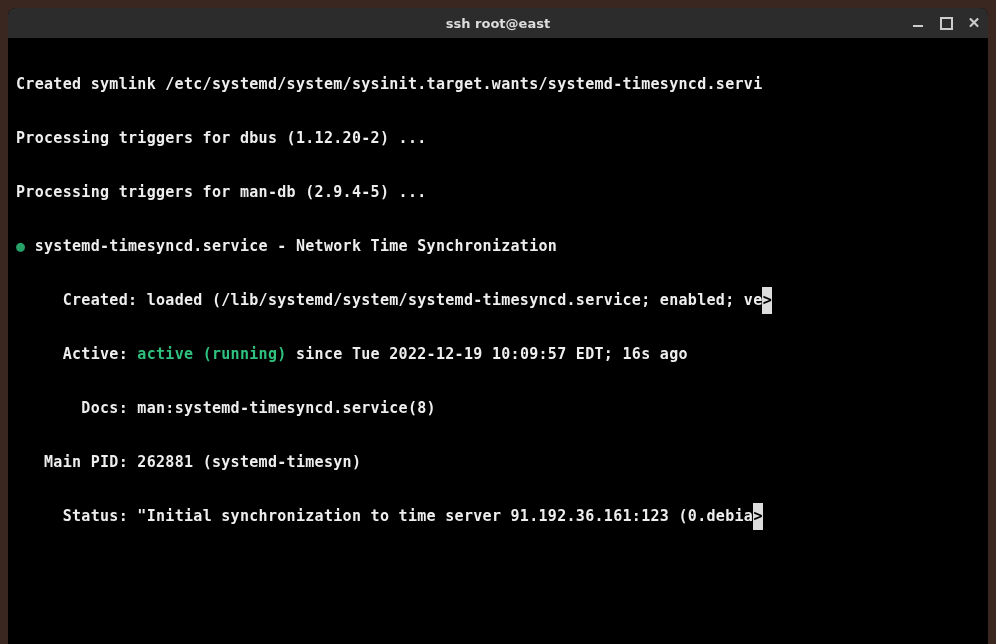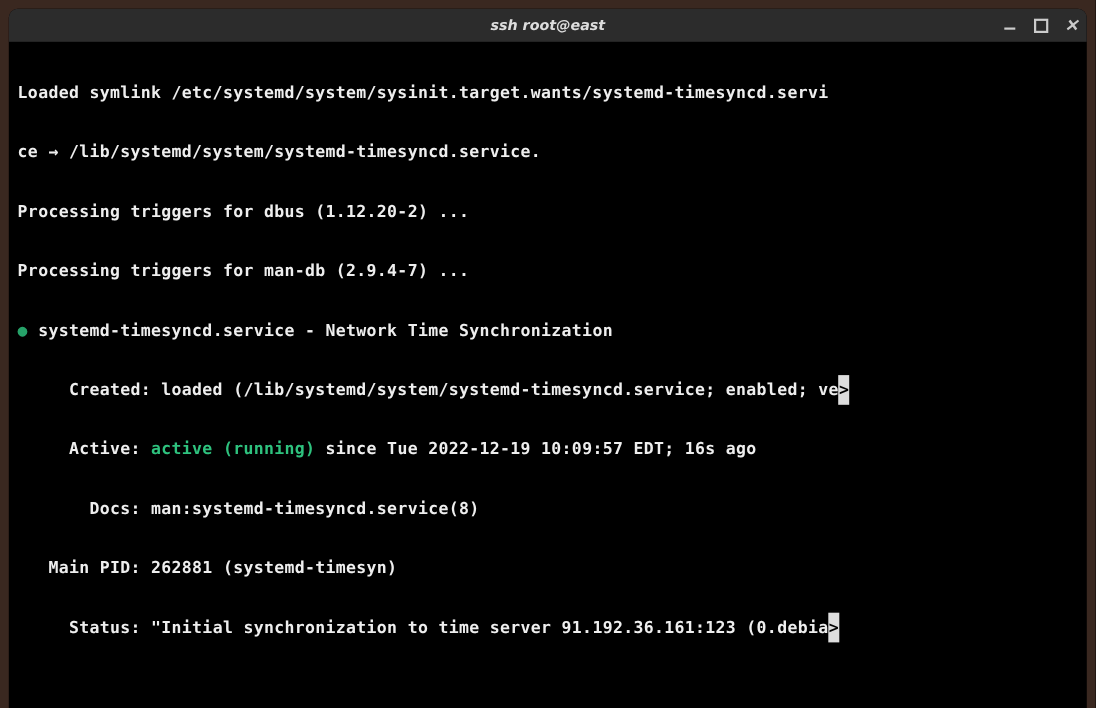--- a/index.html
+++ b/index.html
@@ -23,21 +23,20 @@
     height: 30px;
     background: #2c2c2c;
     display: flex;
     align-items: center;
     justify-content: center;
     position: relative;
     color: #ddd;
     font-family: "DejaVu Sans", Arial, sans-serif;
     font-size: 13px;
     font-weight: bold;
-    font-style: italic;
   }
   .win-controls {
     position: absolute;
     right: 6px;
     top: 0;
     height: 30px;
     display: flex;
     align-items: center;
     gap: 12px;
   }
@@ -81,24 +80,23 @@
   <div class="titlebar">
     <span>ssh root@east</span>
     <div class="win-controls">
       <div class="win-btn min"></div>
       <div class="win-btn max"></div>
       <div class="win-btn close">✕</div>
     </div>
   </div>
 
   <div class="term">
-<div class="line">Loaded symlink /etc/systemd/system/sysinit.target.wants/systemd-timesyncd.servi</div>
-<div class="line">ce → /lib/systemd/system/systemd-timesyncd.service.</div>
+<div class="line">Created symlink /etc/systemd/system/sysinit.target.wants/systemd-timesyncd.servi</div>
 <div class="line">Processing triggers for dbus (1.12.20-2) ...</div>
-<div class="line">Processing triggers for man-db (2.9.4-7) ...</div>
+<div class="line">Processing triggers for man-db (2.9.4-5) ...</div>
 <div class="line"><span class="dot-green">●</span><span> systemd-timesyncd.service - Network Time Synchronization</span></div>
 <div class="line"><span>     Created: </span><span>loaded (/lib/systemd/system/systemd-timesyncd.service; enabled; ve</span><span class="overflow-mark">&gt;</span></div>
 <div class="line"><span>     Active: </span><span class="active-green">active (running)</span><span> since Tue 2022-12-19 10:09:57 EDT; 16s ago</span></div>
 <div class="line"><span>       Docs: </span><span>man:systemd-timesyncd.service(8)</span></div>
 <div class="line"><span>   Main PID: </span><span>262881 (systemd-timesyn)</span></div>
 <div class="line"><span>     Status: </span><span>"Initial synchronization to time server 91.192.36.161:123 (0.debia</span><span class="overflow-mark">&gt;</span></div>
 
 
 
 

